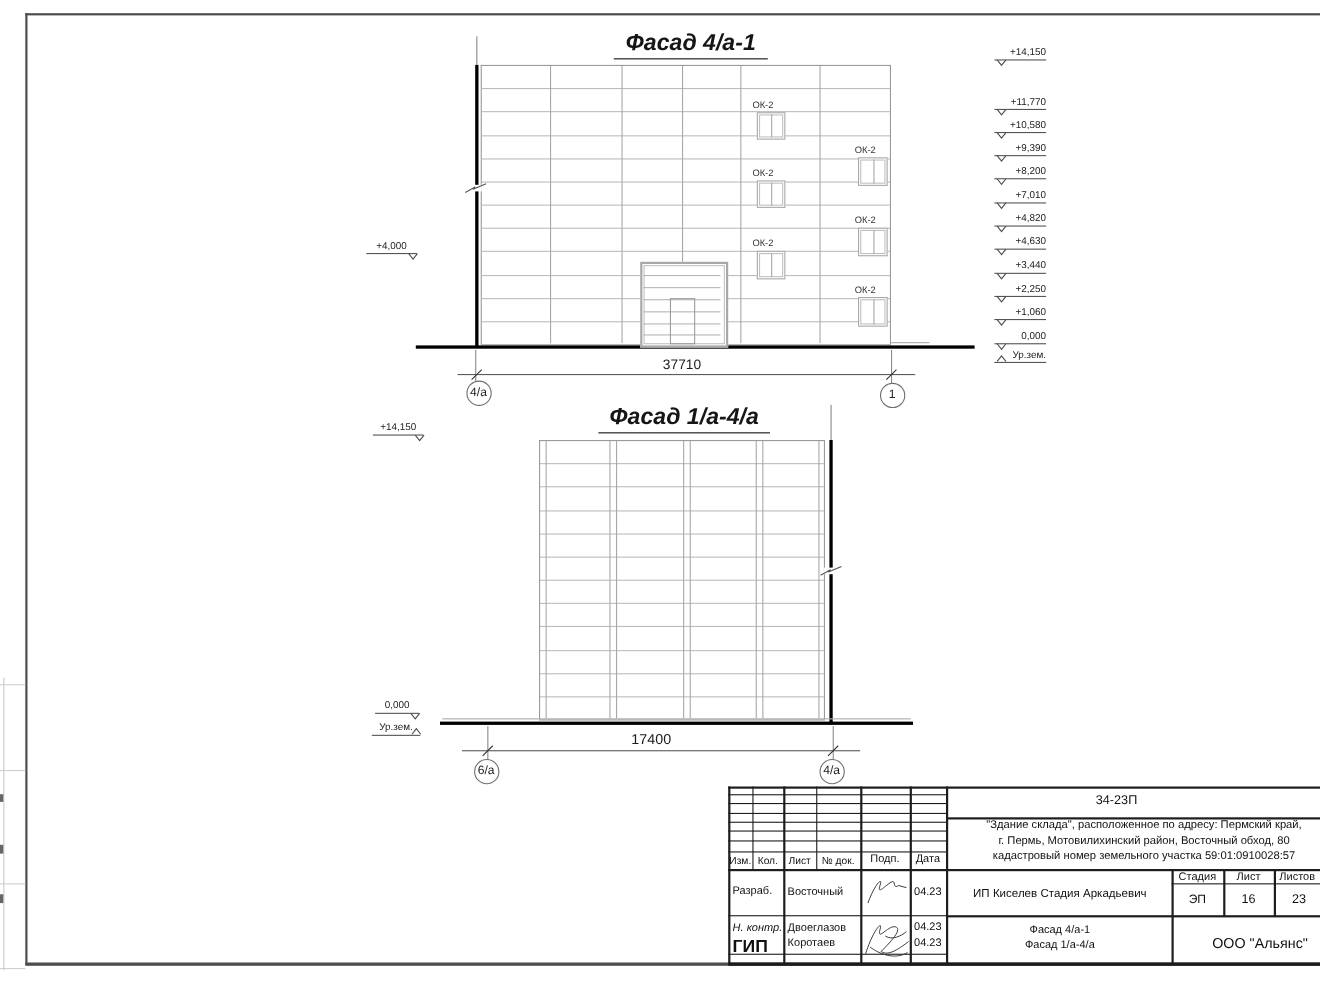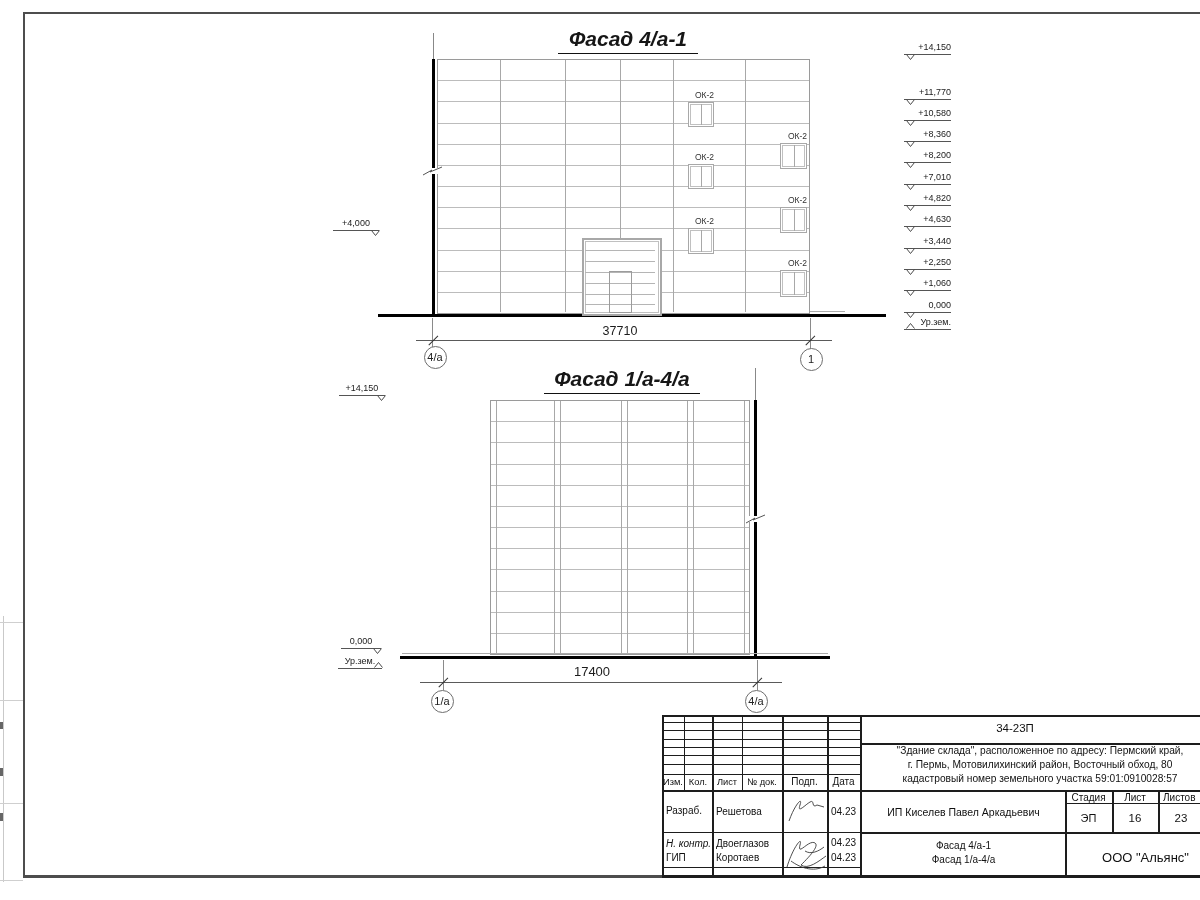--- a/index.html
+++ b/index.html
@@ -11,21 +11,21 @@
   .ctr{text-align:center;}
   .title{position:absolute;font-style:italic;font-weight:bold;font-size:21px;
          text-align:center;border-bottom:1.6px solid #111;padding-bottom:2px;color:#161616;}
   .elev{position:absolute;height:12px;border-bottom:1px solid #555;font-size:9px;color:#222;line-height:11px;}
   .axis{position:absolute;border:1.2px solid #6e6e6e;border-radius:50%;text-align:center;
         font-size:11px;color:#222;background:#fff;}
   .slash{position:absolute;width:13px;height:1.4px;background:#333;transform:rotate(-45deg);}
   .win{position:absolute;background:#fff;border:1.6px solid #a8a8a8;z-index:3;}
   .win .in{position:absolute;left:1px;top:1px;right:1px;bottom:1px;border:1px solid #c0c0c0;}
   .win .mul{position:absolute;left:50%;top:1px;bottom:1px;width:1px;background:#a8a8a8;}
-  .winlab{position:absolute;font-size:8.5px;color:#333;text-align:right;z-index:3;}
+  .winlab{position:absolute;font-size:8.5px;color:#333;text-align:left;z-index:3;}
   .tbtxt{position:absolute;color:#111;}
   .sig{position:absolute;}
 </style>
 </head>
 <body>
 
 <div id="cv">
 
   <div class="ln" style="left:23px;top:12px;width:1177px;height:2.2px;background:#4d4d4d;"></div>
   <div class="ln" style="left:23px;top:12px;width:2.2px;height:865px;background:#4d4d4d;"></div>
@@ -129,21 +129,21 @@
         <polyline points="0.5,0.5 4.5,5.5 8.5,0.5" fill="none" stroke="#4a4a4a" stroke-width="1"></polyline>
       </svg>
       <div class="elev" style="left: 904px; top: 86.5px; width: 47px; text-align: right;">+11,770</div>
       <svg width="9" height="6" style="position: absolute; left: 906px; top: 98.5px; overflow: visible;">
         <polyline points="0.5,0.5 4.5,5.5 8.5,0.5" fill="none" stroke="#4a4a4a" stroke-width="1"></polyline>
       </svg>
       <div class="elev" style="left: 904px; top: 107.8px; width: 47px; text-align: right;">+10,580</div>
       <svg width="9" height="6" style="position: absolute; left: 906px; top: 119.8px; overflow: visible;">
         <polyline points="0.5,0.5 4.5,5.5 8.5,0.5" fill="none" stroke="#4a4a4a" stroke-width="1"></polyline>
       </svg>
-      <div class="elev" style="left: 904px; top: 129.1px; width: 47px; text-align: right;">+8,360</div>
+      <div class="elev" style="left: 904px; top: 129.1px; width: 47px; text-align: right;">+9,390</div>
       <svg width="9" height="6" style="position: absolute; left: 906px; top: 141.1px; overflow: visible;">
         <polyline points="0.5,0.5 4.5,5.5 8.5,0.5" fill="none" stroke="#4a4a4a" stroke-width="1"></polyline>
       </svg>
       <div class="elev" style="left: 904px; top: 150.4px; width: 47px; text-align: right;">+8,200</div>
       <svg width="9" height="6" style="position: absolute; left: 906px; top: 162.4px; overflow: visible;">
         <polyline points="0.5,0.5 4.5,5.5 8.5,0.5" fill="none" stroke="#4a4a4a" stroke-width="1"></polyline>
       </svg>
       <div class="elev" style="left: 904px; top: 171.7px; width: 47px; text-align: right;">+7,010</div>
       <svg width="9" height="6" style="position: absolute; left: 906px; top: 183.7px; overflow: visible;">
         <polyline points="0.5,0.5 4.5,5.5 8.5,0.5" fill="none" stroke="#4a4a4a" stroke-width="1"></polyline>
@@ -206,21 +206,21 @@
         <polyline points="0,9 9,4 7,6 19,1" fill="none" stroke="#555" stroke-width="1"></polyline>
       </svg>
       <div style="position: absolute; left: 402px; top: 652.5px; width: 426px; height: 1px; background: rgb(171, 171, 171);"></div>
       <div style="position: absolute; left: 400px; top: 656px; width: 430px; height: 3px; background: rgb(0, 0, 0);"></div>
       <div style="position: absolute; left: 442.5px; top: 660px; width: 1px; height: 30px; background: rgb(138, 138, 138);"></div>
       <div style="position: absolute; left: 756.5px; top: 660px; width: 1px; height: 30px; background: rgb(138, 138, 138);"></div>
       <div style="position: absolute; left: 420px; top: 682px; width: 362px; height: 1px; background: rgb(90, 90, 90);"></div>
       <div class="slash" style="left: 436.5px; top: 681.8px;"></div>
       <div class="slash" style="left: 750.5px; top: 681.8px;"></div>
       <div class="txt" style="left: 532px; top: 664px; width: 120px; font-size: 13px; text-align: center; color: rgb(28, 28, 28);">17400</div>
-      <div class="axis" style="left: 430.5px; top: 689.5px; width: 21px; height: 21px; line-height: 20px;">1/а</div>
+      <div class="axis" style="left: 430.5px; top: 689.5px; width: 21px; height: 21px; line-height: 20px;">6/а</div>
       <div class="axis" style="left: 744.5px; top: 689.5px; width: 21px; height: 21px; line-height: 20px;">4/а</div>
       <div class="elev" style="left: 339px; top: 383px; width: 46px; text-align: center;">+14,150</div>
       <svg width="9" height="6" style="position: absolute; left: 377px; top: 395px; overflow: visible;">
         <polyline points="0.5,0.5 4.5,5.5 8.5,0.5" fill="none" stroke="#4a4a4a" stroke-width="1"></polyline>
       </svg>
       <div class="elev" style="left: 341px; top: 636px; width: 40px; text-align: center;">0,000</div>
       <svg width="9" height="6" style="position: absolute; left: 373px; top: 648px; overflow: visible;">
         <polyline points="0.5,0.5 4.5,5.5 8.5,0.5" fill="none" stroke="#4a4a4a" stroke-width="1"></polyline>
       </svg>
       <div class="elev" style="left: 338px; top: 656px; width: 44px; text-align: center;">Ур.зем.</div>
@@ -263,30 +263,30 @@
   <div class="tbtxt ctr" style="left:862px;top:773px;width:356px;font-size:10.2px;">кадастровый номер земельного участка 59:01:0910028:57</div>
 
   <div class="tbtxt ctr" style="left:662px;top:777px;width:22px;font-size:9.3px;">Изм.</div>
   <div class="tbtxt ctr" style="left:684px;top:777px;width:28px;font-size:9.3px;">Кол.</div>
   <div class="tbtxt ctr" style="left:712px;top:777px;width:30px;font-size:9.3px;">Лист</div>
   <div class="tbtxt ctr" style="left:742px;top:777px;width:40px;font-size:9.3px;">№ док.</div>
   <div class="tbtxt ctr" style="left:782px;top:776px;width:45px;font-size:10px;">Подп.</div>
   <div class="tbtxt ctr" style="left:827px;top:776px;width:33px;font-size:10px;">Дата</div>
 
   <div class="tbtxt" style="left:666px;top:805px;font-size:10px;">Разраб.</div>
-  <div class="tbtxt" style="left:716px;top:806px;font-size:10px;">Решетова</div>
+  <div class="tbtxt" style="left:716px;top:806px;font-size:10px;">Восточный</div>
   <div class="tbtxt ctr" style="left:827px;top:806px;width:33px;font-size:10px;">04.23</div>
   <div class="tbtxt" style="left:666px;top:838px;font-size:10px;font-style:italic;">Н. контр.</div>
   <div class="tbtxt" style="left:716px;top:838px;font-size:10px;">Двоеглазов</div>
   <div class="tbtxt ctr" style="left:827px;top:837px;width:33px;font-size:10px;">04.23</div>
-  <div class="tbtxt" style="left:666px;top:852px;font-size:10px;">ГИП</div>
+  <div class="tbtxt" style="left:666px;top:852px;font-size:16px;font-weight:bold;">ГИП</div>
   <div class="tbtxt" style="left:716px;top:852px;font-size:10px;">Коротаев</div>
   <div class="tbtxt ctr" style="left:827px;top:852px;width:33px;font-size:10px;">04.23</div>
 
-  <div class="tbtxt ctr" style="left:861px;top:806px;width:205px;font-size:10.5px;">ИП Киселев Павел Аркадьевич</div>
+  <div class="tbtxt ctr" style="left:861px;top:806px;width:205px;font-size:10.5px;">ИП Киселев Стадия Аркадьевич</div>
 
   <div class="tbtxt ctr" style="left:1065px;top:792px;width:47px;font-size:10px;">Стадия</div>
   <div class="tbtxt ctr" style="left:1112px;top:792px;width:46px;font-size:10px;">Лист</div>
   <div class="tbtxt" style="left:1163px;top:792px;width:60px;font-size:10px;">Листов</div>
   <div class="tbtxt ctr" style="left:1065px;top:812px;width:47px;font-size:11px;">ЭП</div>
   <div class="tbtxt ctr" style="left:1112px;top:812px;width:46px;font-size:11.5px;">16</div>
   <div class="tbtxt ctr" style="left:1158px;top:812px;width:46px;font-size:11.5px;">23</div>
 
   <div class="tbtxt ctr" style="left:861px;top:840px;width:205px;font-size:10px;">Фасад 4/а-1</div>
   <div class="tbtxt ctr" style="left:861px;top:854px;width:205px;font-size:10px;">Фасад 1/а-4/а</div>

